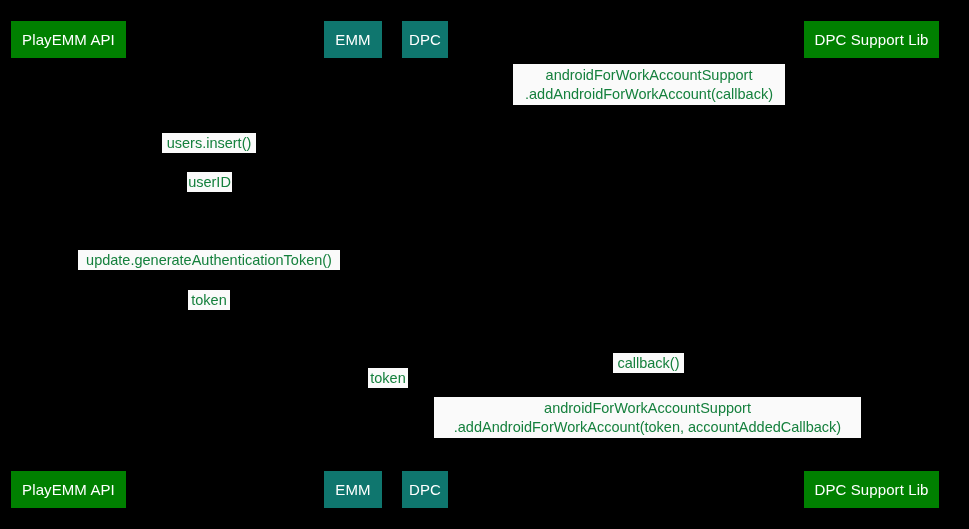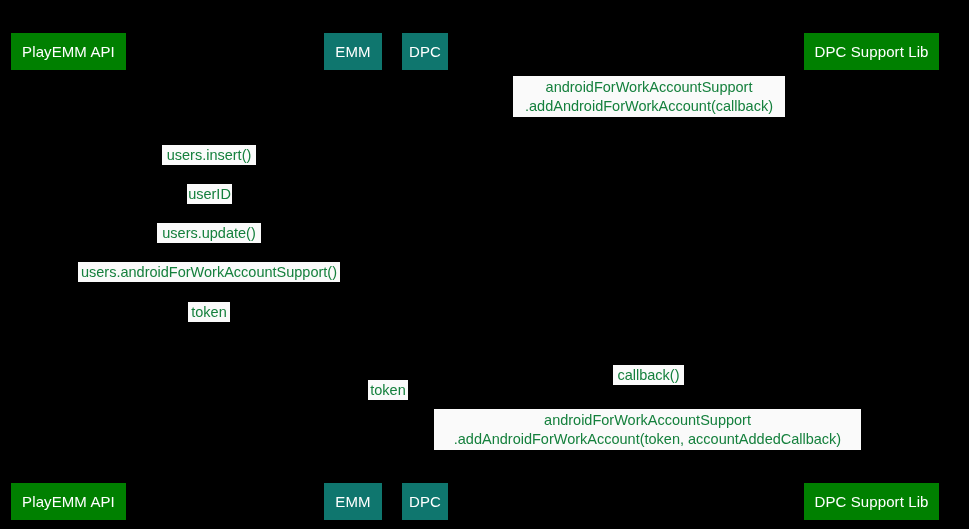--- a/index.html
+++ b/index.html
@@ -11,21 +11,21 @@
   body {
     width: 969px;
     height: 529px;
     position: relative;
     overflow: hidden;
     font-family: "Liberation Sans", sans-serif;
   }
   #diagram {
     position: absolute;
     left: 0;
-    top: 12px;
+    top: 0;
     width: 969px;
     height: 440px;
     background: #000000;
   }
   .participant {
     position: absolute;
     display: flex;
     align-items: center;
     justify-content: center;
     color: #ffffff;
@@ -67,19 +67,18 @@
     <div class="participant blue" style="left: 324px; top: 21px; width: 58px; height: 37px;">EMM</div>
     <div class="participant blue" style="left: 402px; top: 21px; width: 46px; height: 37px;">DPC</div>
     <div class="participant green" style="left: 804px; top: 21px; width: 135px; height: 37px;">DPC Support Lib</div>
     <div class="participant green" style="left: 11px; top: 471px; width: 115px; height: 37px;">PlayEMM API</div>
     <div class="participant blue" style="left: 324px; top: 471px; width: 58px; height: 37px;">EMM</div>
     <div class="participant blue" style="left: 402px; top: 471px; width: 46px; height: 37px;">DPC</div>
     <div class="participant green" style="left: 804px; top: 471px; width: 135px; height: 37px;">DPC Support Lib</div>
     <div class="msg two-line" style="left: 513px; top: 64px; width: 272px; height: 41px;"><span class="l1">androidForWorkAccountSupport</span><span class="l2">.addAndroidForWorkAccount(callback)</span></div>
     <div class="msg one-line" style="left: 162px; top: 133px; width: 94px; height: 20px;"><span class="l1">users.insert()</span></div>
     <div class="msg one-line" style="left: 187px; top: 172px; width: 45px; height: 20px;"><span class="l1">userID</span></div>
-    <div class="msg one-line" style="left: 157px; top: 211px; width: 104px; height: 20px;"><span class="l1">users.update()</span></div>
-    <div class="msg one-line" style="left: 78px; top: 250px; width: 262px; height: 20px;"><span class="l1">users.androidForWorkAccountSupport()</span></div>
+    <div class="msg one-line" style="left: 78px; top: 250px; width: 262px; height: 20px;"><span class="l1">update.generateAuthenticationToken()</span></div>
     <div class="msg one-line" style="left: 188px; top: 290px; width: 42px; height: 20px;"><span class="l1">token</span></div>
     <div class="msg one-line" style="left: 613px; top: 329px; width: 71px; height: 20px; margin-top: 24px;"><span class="l1">callback()</span></div>
     <div class="msg one-line" style="left: 368px; top: 368px; width: 40px; height: 20px;"><span class="l1">token</span></div>
     <div class="msg two-line" style="left: 434px; top: 397px; width: 427px; height: 41px;"><span class="l1">androidForWorkAccountSupport</span><span class="l2">.addAndroidForWorkAccount(token, accountAddedCallback)</span></div>
   </div>
 
 </body></html>

